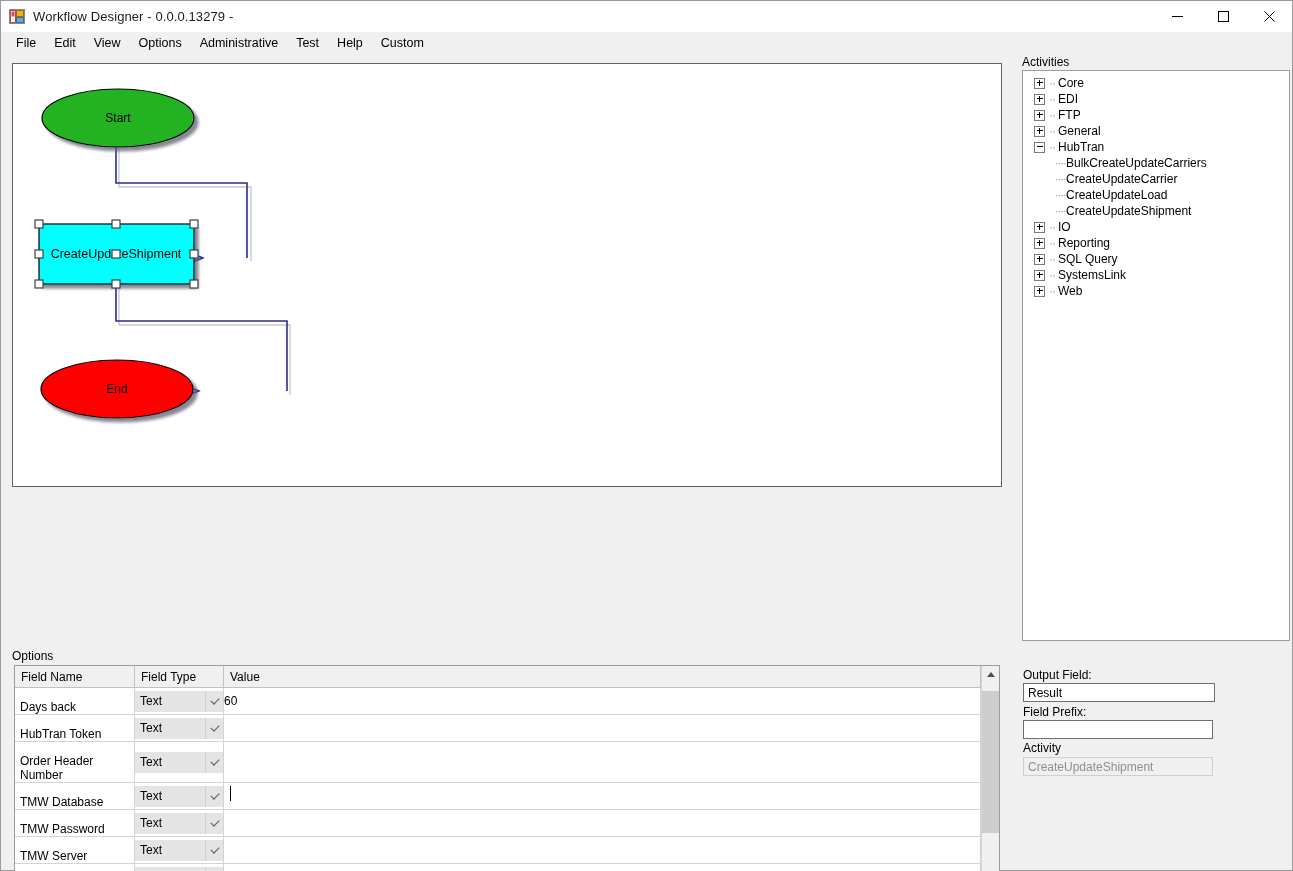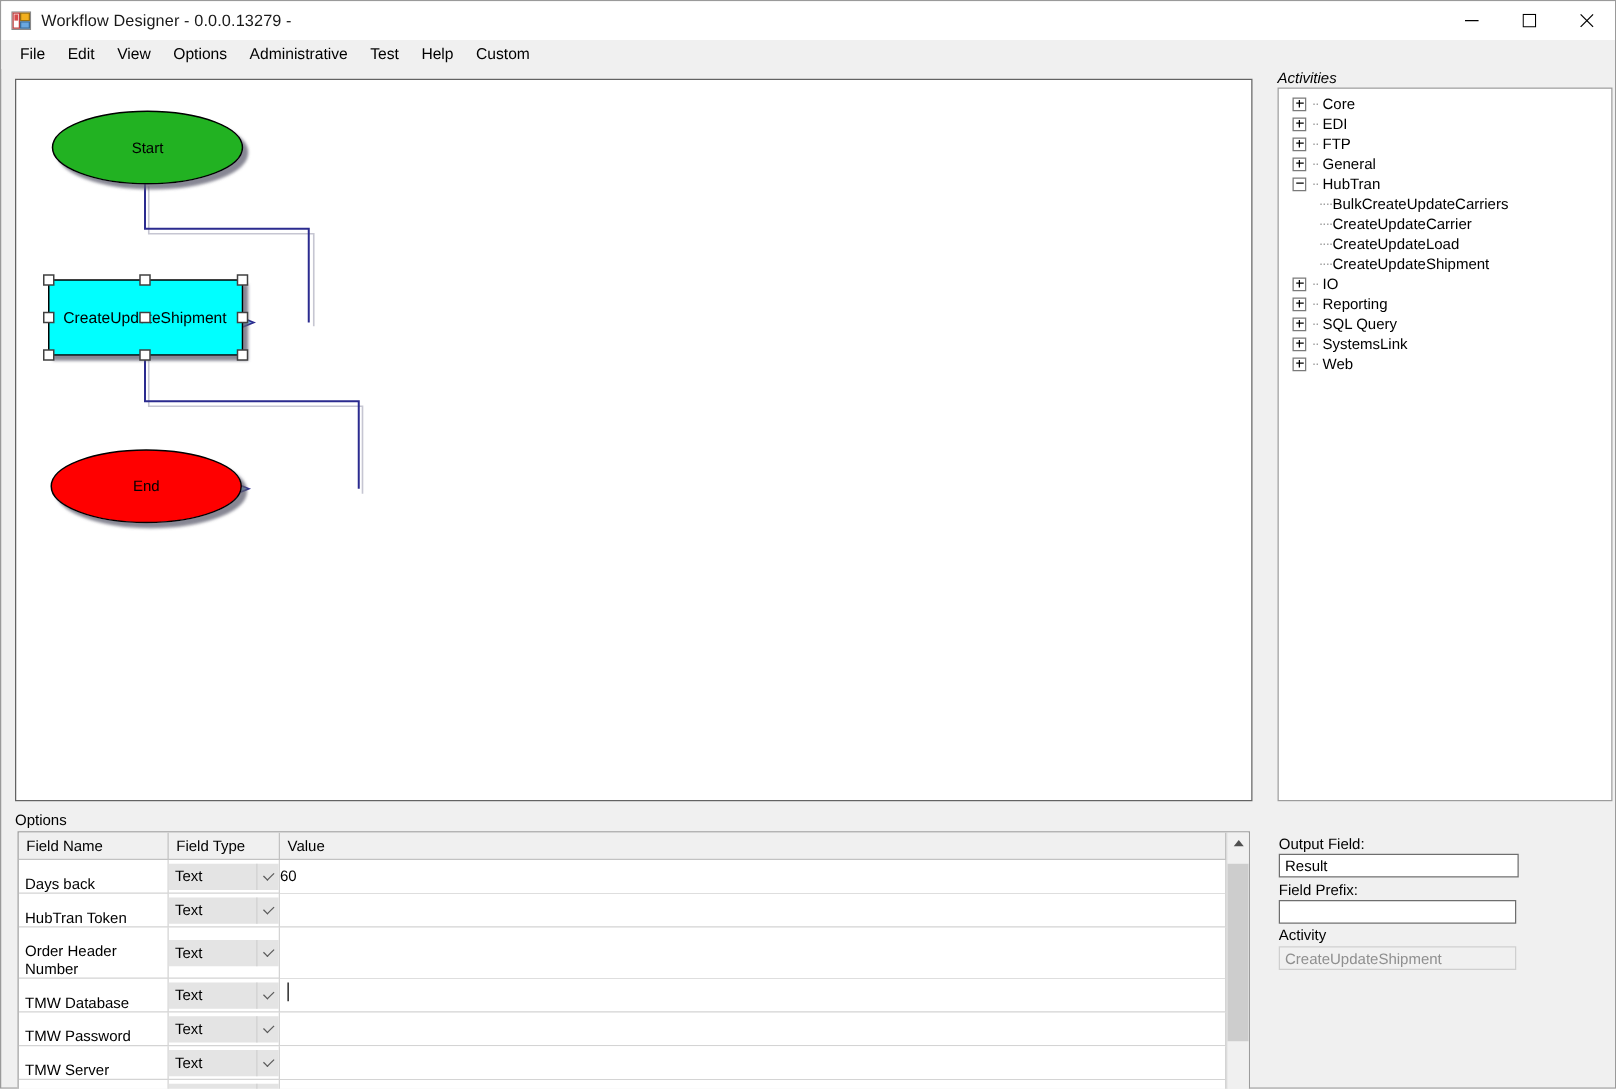--- a/index.html
+++ b/index.html
@@ -87,21 +87,21 @@
     flex: 1 1 auto;
     position: relative;
   }
 
   
   .canvas-wrap {
     position: absolute;
     left: 11px;
     top: 8px;
     width: 990px;
-    height: 578px;
+    height: 424px;
     background: #ffffff;
     border: 1px solid #636363;
     box-sizing: border-box;
     overflow: hidden;
   }
   .canvas-svg { display: block; }
 
   
   .options-label {
     position: absolute;
@@ -220,21 +220,20 @@
     background: #cdcdcd;
   }
 
   
   .activities-label {
     position: absolute;
     left: 1021px;
     top: 0px;
     font-size: 12px;
     color: #000;
-    font-style: italic;
   }
   .tree-wrap {
     position: absolute;
     left: 1021px;
     top: 15px;
     width: 268px;
     height: 571px;
     background: #fff;
     border: 1px solid #9c9c9c;
     box-sizing: border-box;

